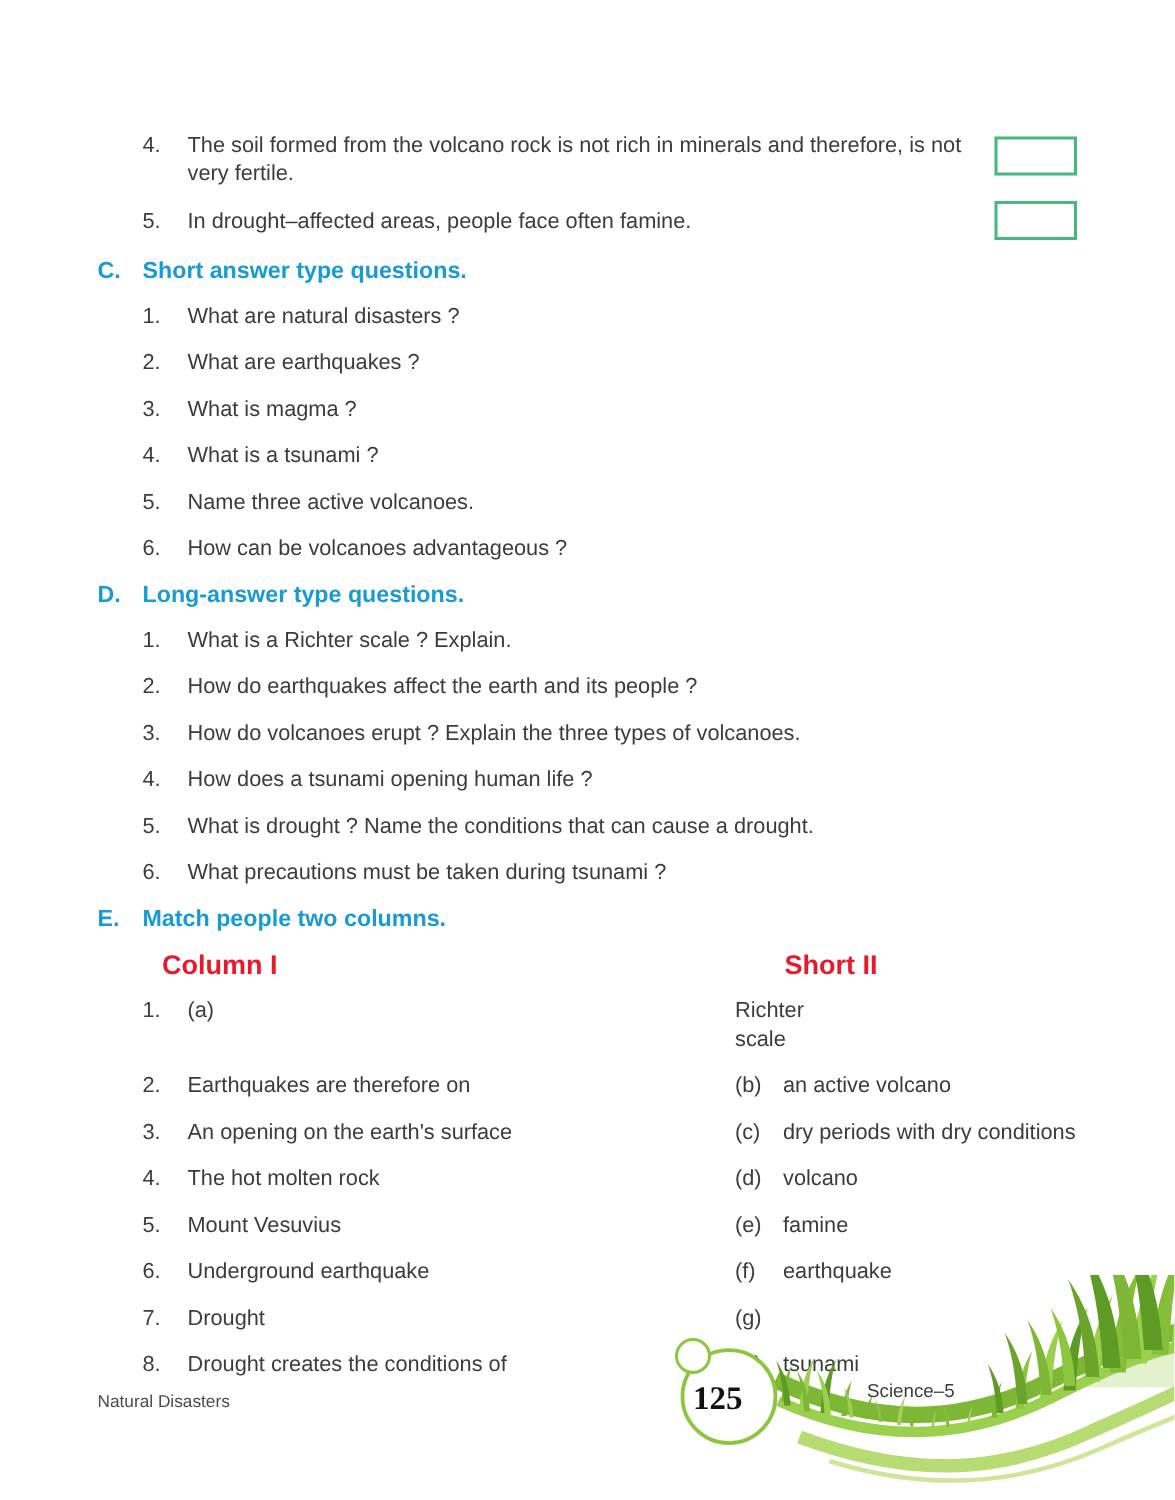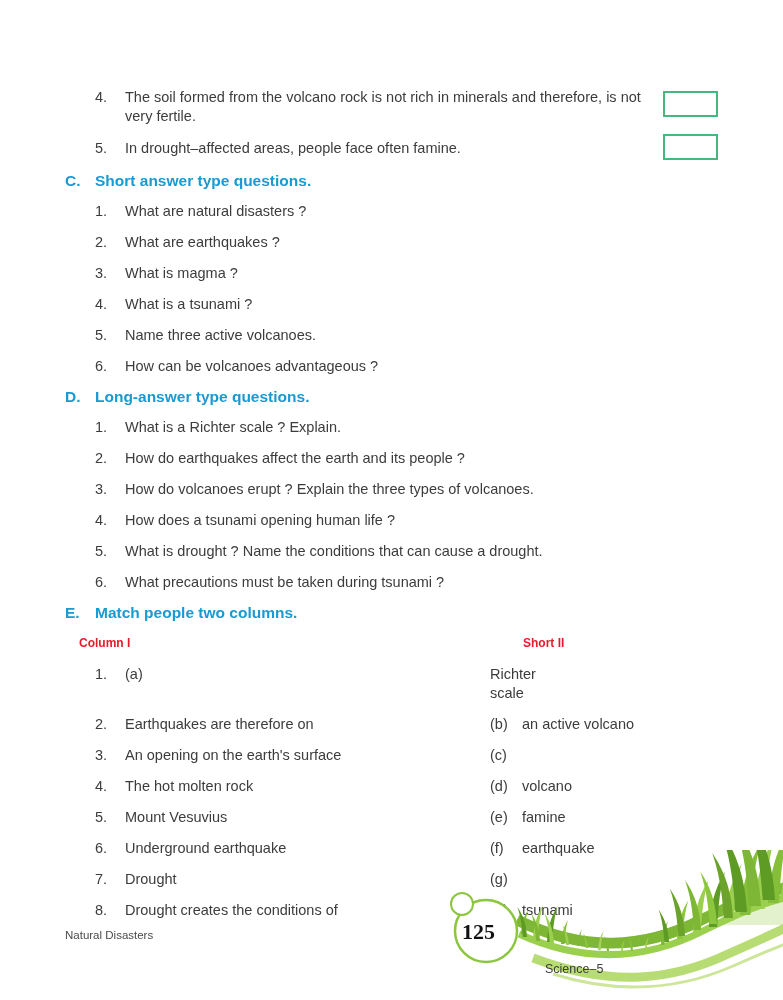--- a/index.html
+++ b/index.html
@@ -53,45 +53,45 @@
     grid-template-columns:30px auto;
     padding-left:95px;
     font-size:14.5px;
     line-height:19px;
     margin-top:12px;
   }
 
   
   .colhead-row {
     position:relative;
-    padding-left:79px;
+    padding-left:108px;
     margin-top:12px;
-    font-size:12px;
+    font-size:18px;
     font-weight:bold;
     line-height:19px;
     color:#e8192c;
   }
   .colhead-row .col2 { position:absolute; left:523px; top:0; }
   .match-row {
     display:grid;
     grid-template-columns:30px 365px 32px auto;
     padding-left:95px;
     font-size:14.5px;
     line-height:19px;
     margin-top:12px;
   }
 
   
   .footer-chapter {
     position:absolute; left:65px; top:929px;
     font-size:11.5px; color:#4a4a4a;text-align:right;
   }
   .footer-book {
-    position:absolute; left:545px; top:920px;
-    font-size:12.5px; color:#3c3c3c; z-index:3;margin-top:42px;
+    position:absolute; left:578px; top:920px;
+    font-size:12.5px; color:#3c3c3c; z-index:3;
   }
   .page-number {
     position:absolute; left:462px; top:919px; width:48px;
     text-align:left;
     font-family:"Liberation Serif", serif;
     font-weight:bold; font-size:22px; color:#111;
     z-index:3;
   }
   .footer-art {
     position:absolute; left:433px; top:850px;
@@ -190,20 +190,21 @@
     <div class="match-row">
       <span>2.</span>
       <span>Earthquakes are therefore on</span>
       <span>(b)</span>
       <span>an active volcano</span>
     </div>
     <div class="match-row">
       <span>3.</span>
       <span>An opening on the earth's surface</span>
       <span>(c)</span>
+      <span>dry periods with dry conditions</span>
     </div>
     <div class="match-row">
       <span>4.</span>
       <span>The hot molten rock</span>
       <span>(d)</span>
       <span>volcano</span>
     </div>
     <div class="match-row">
       <span>5.</span>
       <span>Mount Vesuvius</span>

